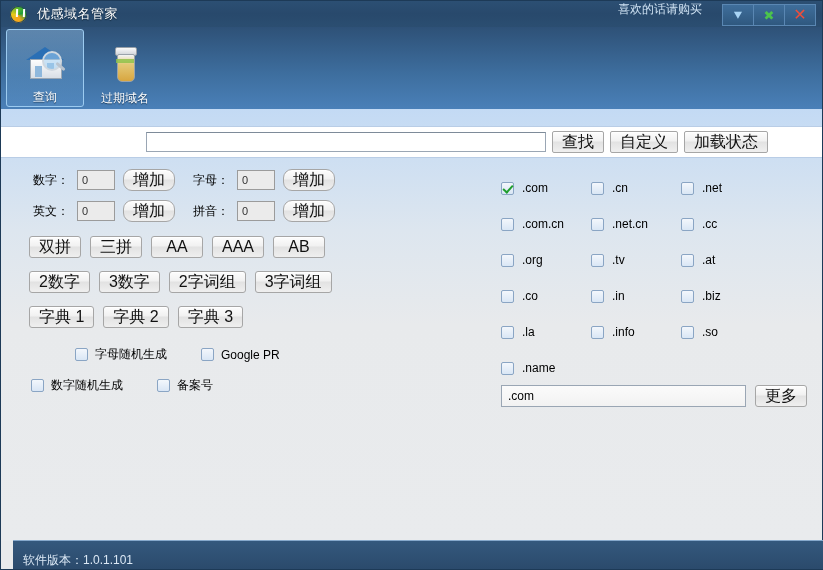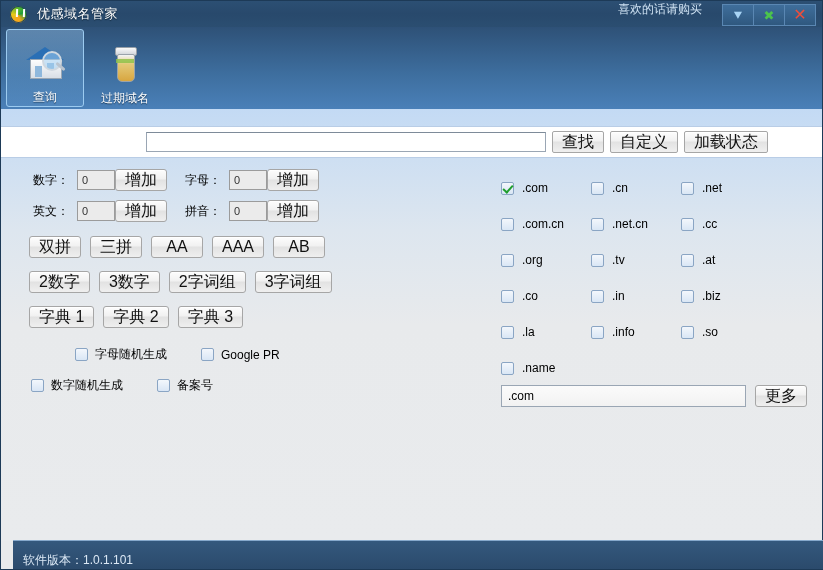--- a/index.html
+++ b/index.html
@@ -134,21 +134,21 @@
 
   
   .left{position:absolute;left:0;top:60px;width:470px;}
   .frow{display:flex;align-items:center;margin:0 0 9px 32px;}
   .flabel{width:44px;font-size:12px;}
   .numinput{
     width:38px;height:20px;box-sizing:border-box;border:1px solid #9b9b9b;
     background:#ebebeb;color:#333;font-size:11px;padding:0 4px;
     font-family:"Liberation Sans",sans-serif;outline:none;
   }
-  .frow .btn{}
+  .frow .btn{margin-left:8px;border-radius:9px;}
   .frow .gap{width:18px;}
   .btnrow{display:flex;margin:0 0 9px 28px;gap:9px;}
   .btnrow .btn{min-width:52px;}
   .chkgrid{margin:18px 0 0 30px;}
   .chkrow{display:flex;align-items:center;margin-bottom:14px;}
   .chk{
     width:13px;height:13px;box-sizing:border-box;border-radius:2px;
     border:1px solid #8aa5c4;
     background:linear-gradient(180deg,#f3f7fc 0%,#d9e6f5 100%);
     position:relative;flex:0 0 auto;

